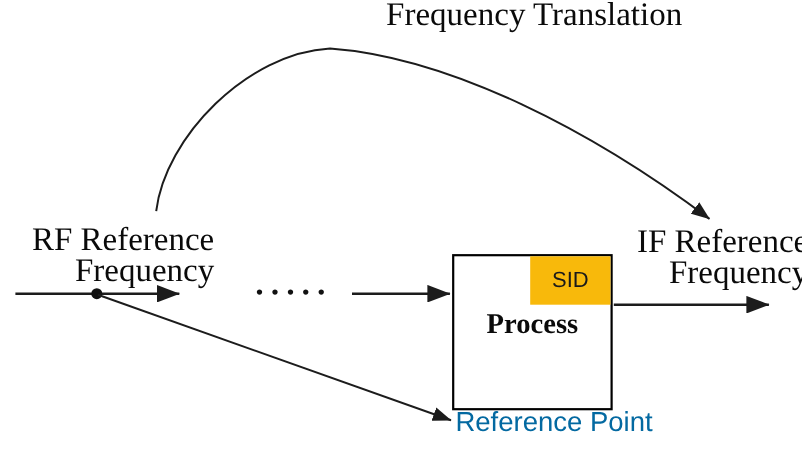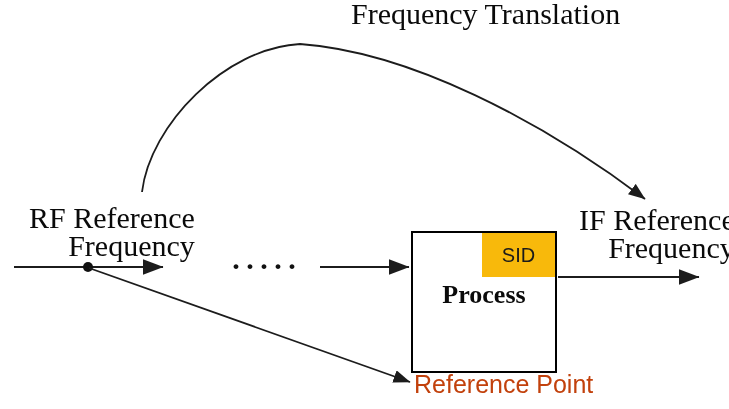--- a/index.html
+++ b/index.html
@@ -81,21 +81,21 @@
     letter-spacing: 4px;
     color: #111111;
     line-height: 30px;
   }
   #reference-point-label {
     position: absolute;
     left: 414px;
     top: 370px;
     font-family: "Liberation Sans", sans-serif;
     font-size: 25px;
-    color: #c2410c;
+    color: #0369a1;
     white-space: nowrap;
   }
   .wire {
     stroke: #1c1c1c;
     fill: none;
   }
 </style>
 </head>
 <body>
 

